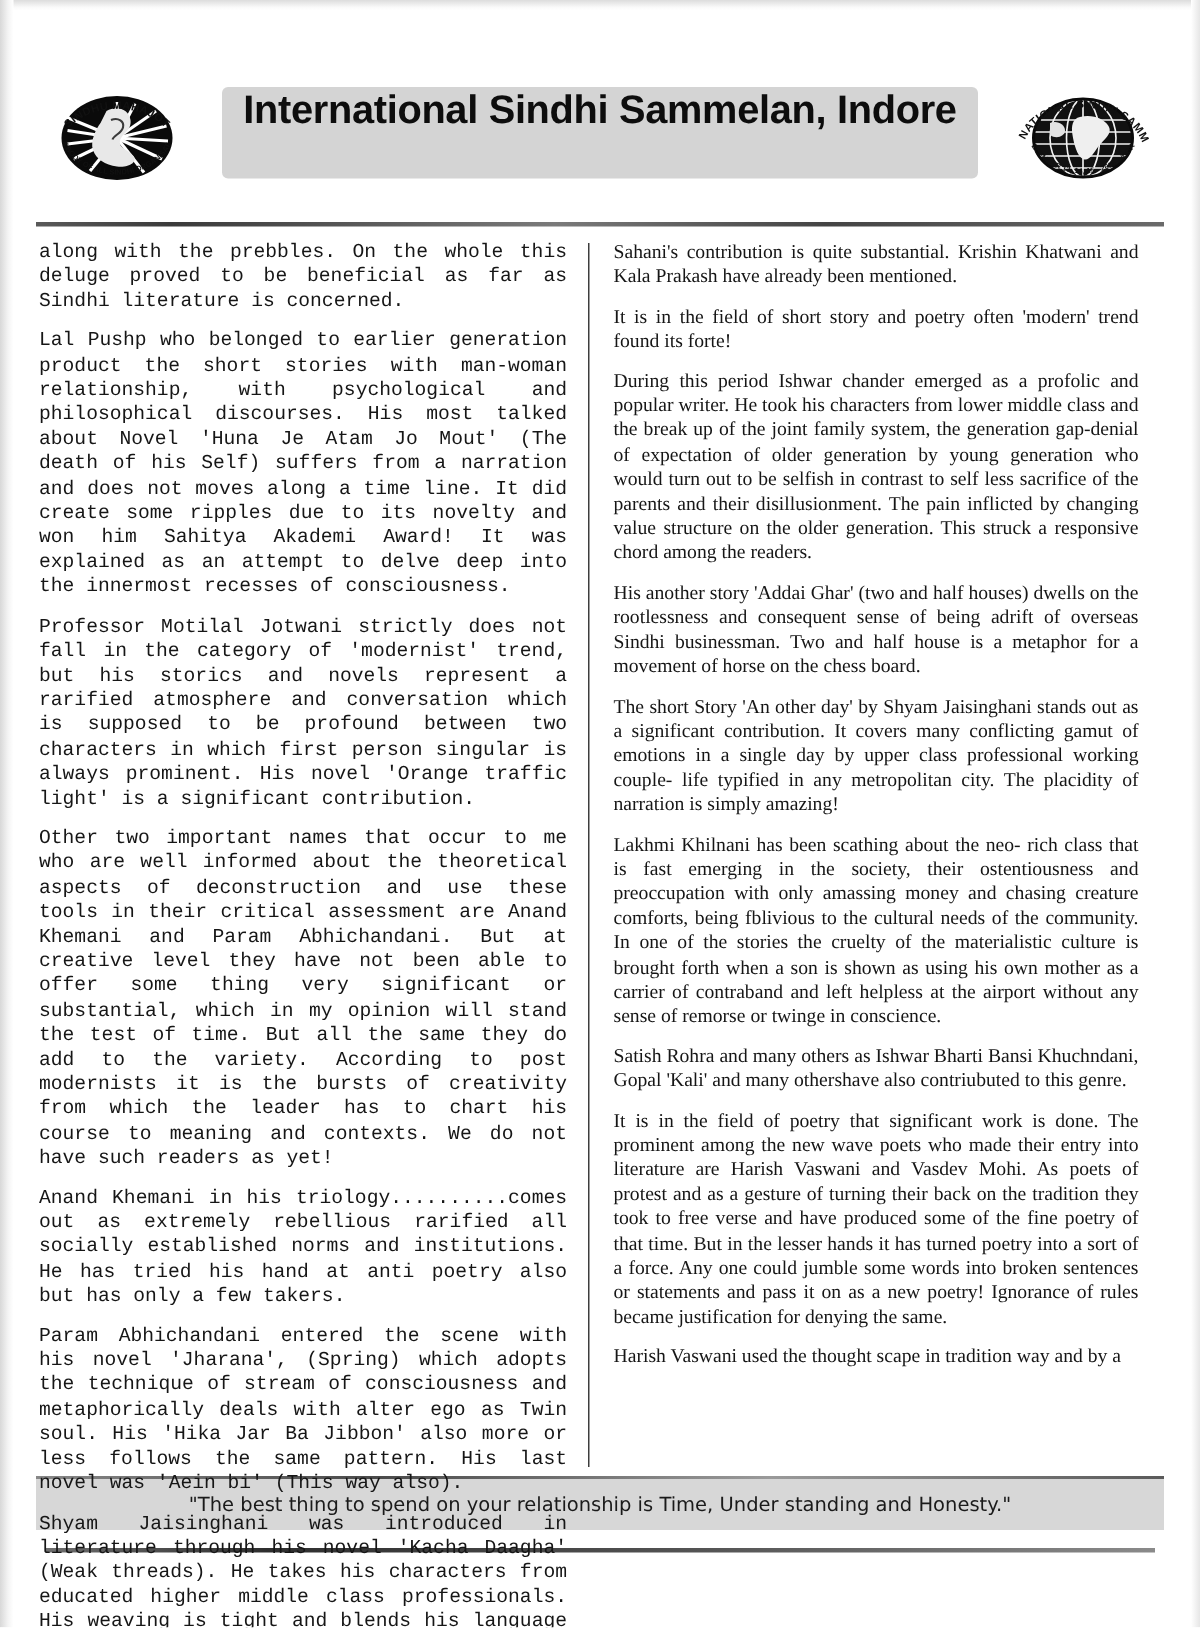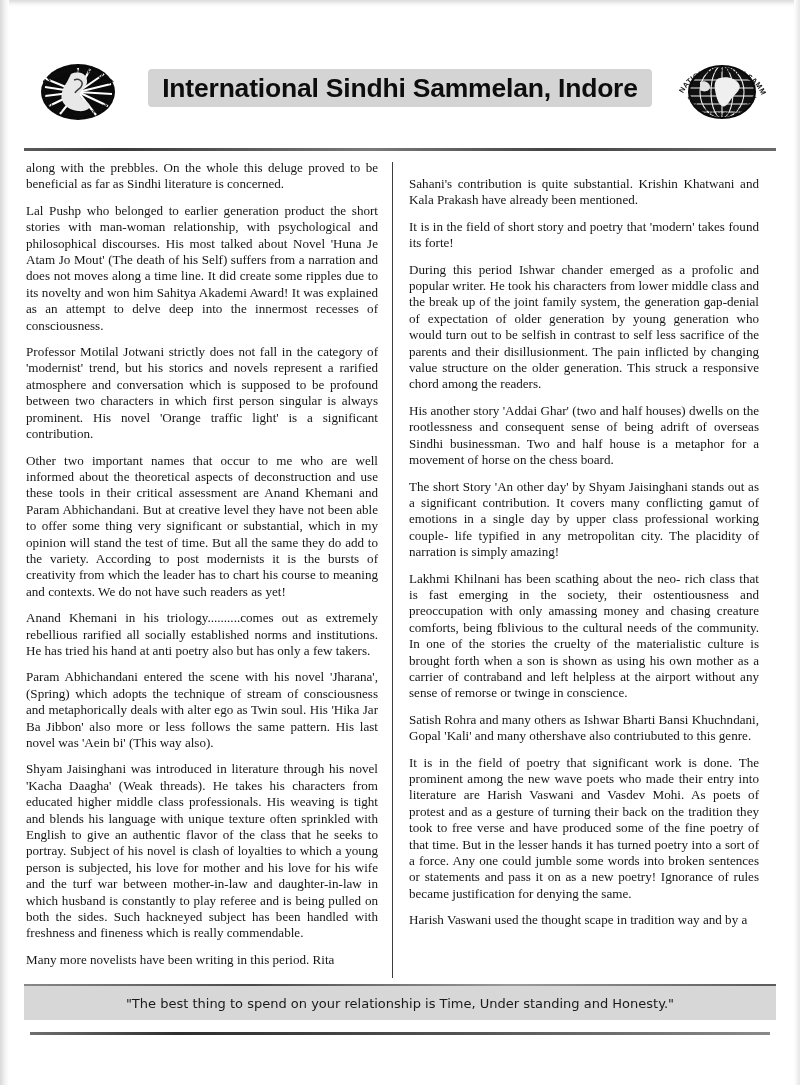--- a/index.html
+++ b/index.html
@@ -54,25 +54,24 @@
   }
   .logo-left, .logo-right {
     width: 104px;
     height: 100px;
     flex: 0 0 auto;
     position: relative;
   }
   .title-banner {
     flex: 1 1 auto;
     margin: 0 18px;
-    height: 38px;
+    height: 61px;
     background: #d4d4d4;
     border-radius: 4px;
     display: flex;
-    align-items: center;
     justify-content: center;
   }
   .title-banner .title-text {
     font-family: "Liberation Sans", "DejaVu Sans", sans-serif;
     font-weight: bold;
     font-size: 26.5px;
     letter-spacing: -0.2px;
     color: #0d0d0d;
     white-space: nowrap;
   }
@@ -98,22 +97,22 @@
   .content {
     margin: 9px 26px 0 26px;
     display: flex;
     position: relative;
     height: 824px;
   }
   .col {
     width: 366px;
     box-sizing: border-box;
   }
-  .col-left { padding-right: 14px; }
-  .col-right { padding-left: 16px; margin-top: 16px; }
+  .col-left { padding-right: 14px; font-family: Liberation Mono, monospace; }
+  .col-right { padding-left: 16px; }
   .col-divider {
     width: 1px;
     background: #3d3d3d;
     margin: 2px 0 6px 0;
     flex: 0 0 auto;
   }
   .col p {
     margin: 0 0 10px 0;
     font-size: 13.1px;
     line-height: 16.4px;
@@ -254,21 +253,21 @@
       <p>Anand Khemani in his triology..........comes out as extremely rebellious rarified all socially established norms and institutions. He has tried his hand at anti poetry also but has only a few takers.</p>
       <p>Param Abhichandani entered the scene with his novel 'Jharana', (Spring) which adopts the technique of stream of consciousness and metaphorically deals with alter ego as Twin soul. His 'Hika Jar Ba Jibbon' also more or less follows the same pattern. His last novel was 'Aein bi' (This way also).</p>
       <p>Shyam Jaisinghani was introduced in literature through his novel 'Kacha Daagha' (Weak threads). He takes his characters from educated higher middle class professionals. His weaving is tight and blends his language with unique texture often sprinkled with English to give an authentic flavor of the class that he seeks to portray. Subject of his novel is clash of loyalties to which a young person is subjected, his love for mother and his love for his wife and the turf war between mother-in-law and daughter-in-law in which husband is constantly to play referee and is being pulled on both the sides. Such hackneyed subject has been handled with freshness and fineness which is really commendable.</p>
       <p class="last-line-left">Many more novelists have been writing in this period. Rita</p>
     </div>
 
     <div class="col-divider"></div>
 
     <div class="col col-right">
       <p>Sahani's contribution is quite substantial. Krishin Khatwani and Kala Prakash have already been mentioned.</p>
-      <p>It is in the field of short story and poetry that 'modern' takes found its forte!</p>
+      <p>It is in the field of short story and poetry often 'modern' trend found its forte!</p>
       <p>During this period Ishwar chander emerged as a profolic and popular writer. He took his characters from lower middle class and the break up of the joint family system, the generation gap-denial of expectation of older generation by young generation who would turn out to be selfish in contrast to self less sacrifice of the parents and their disillusionment. The pain inflicted by changing value structure on the older generation. This struck a responsive chord among the readers.</p>
       <p>His another story 'Addai Ghar' (two and half houses) dwells on the rootlessness and consequent sense of being adrift of overseas Sindhi businessman. Two and half house is a metaphor for a movement of horse on the chess board.</p>
       <p>The short Story 'An other day' by Shyam Jaisinghani stands out as a significant contribution. It covers many conflicting gamut of emotions in a single day by upper class professional working couple- life typified in any metropolitan city. The placidity of narration is simply amazing!</p>
       <p>Lakhmi Khilnani has been scathing about the neo- rich class that is fast emerging in the society, their ostentiousness and preoccupation with only amassing money and chasing creature comforts, being fblivious to the cultural needs of the community. In one of the stories the cruelty of the materialistic culture is brought forth when a son is shown as using his own mother as a carrier of contraband and left helpless at the airport without any sense of remorse or twinge in conscience.</p>
       <p>Satish Rohra and many others as Ishwar Bharti Bansi Khuchndani, Gopal 'Kali' and many othershave also contriubuted to this genre.</p>
       <p>It is in the field of poetry that significant work is done. The prominent among the new wave poets who made their entry into literature are Harish Vaswani and Vasdev Mohi. As poets of protest and as a gesture of turning their back on the tradition they took to free verse and have produced some of the fine poetry of that time. But in the lesser hands it has turned poetry into a sort of a force. Any one could jumble some words into broken sentences or statements and pass it on as a new poetry! Ignorance of rules became justification for denying the same.</p>
       <p class="last-line-left">Harish Vaswani used the thought scape in tradition way and by a</p>
     </div>
   </div>
 

